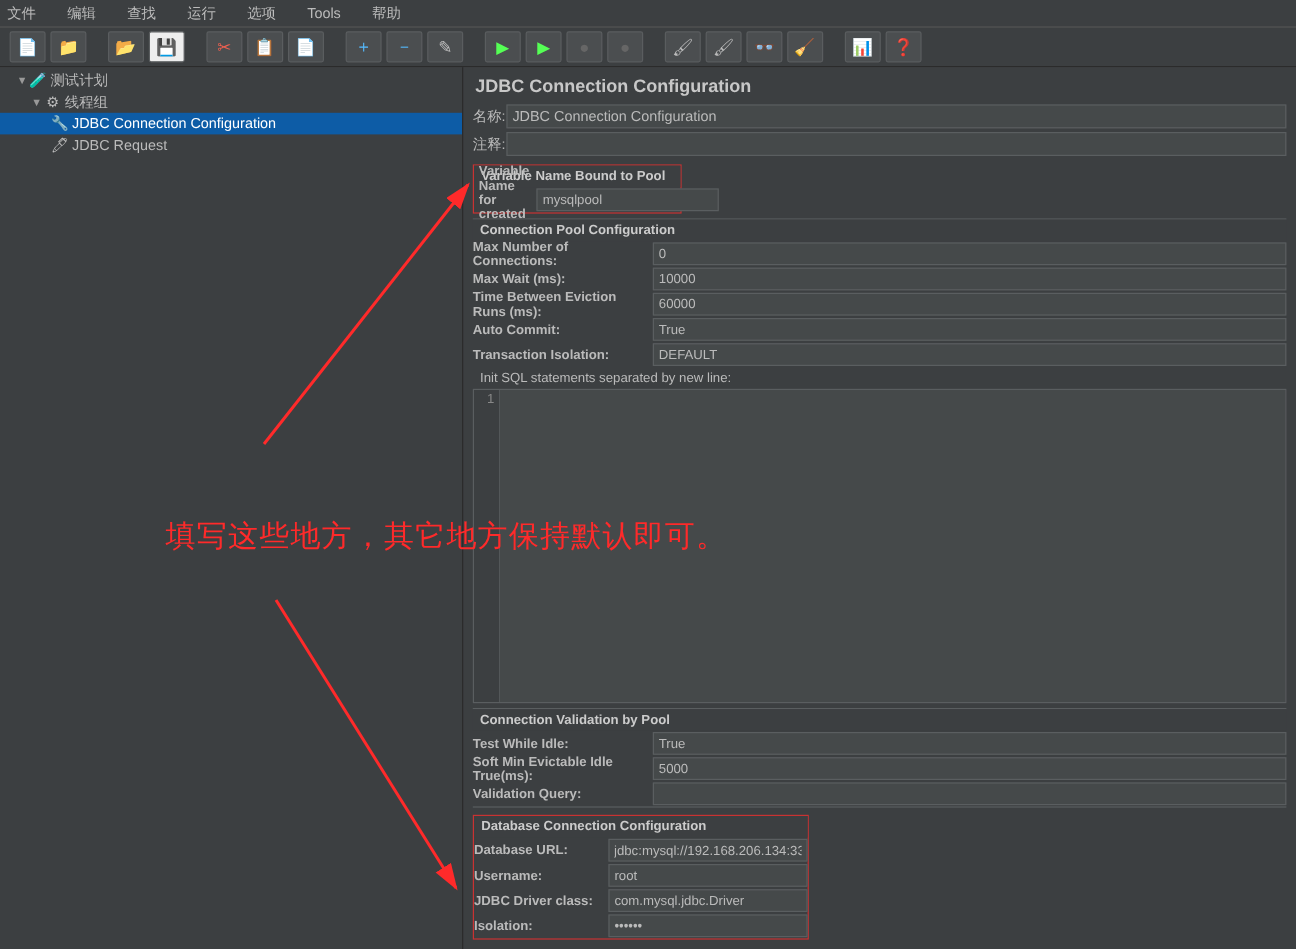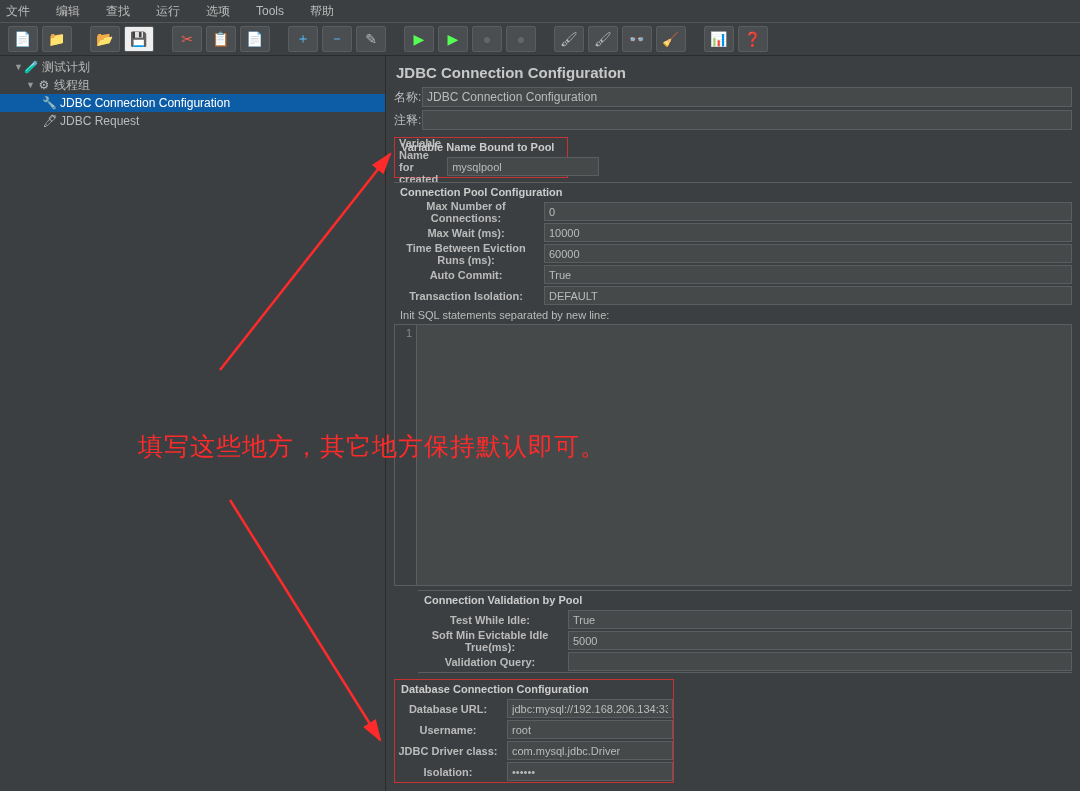--- a/index.html
+++ b/index.html
@@ -28,21 +28,21 @@
 .panel-title { font-size:15px; font-weight:bold; color:#c8c8c8; padding:4px 2px 6px; }
 .row { display:flex; align-items:center; margin-bottom:3px; }
 .row label { width:28px; text-align:left; }
 .row input[type=text] { flex:1; background:#45494a; color:#bbb; border:1px solid #5a5e60; height:20px; padding:0 4px; font-size:12px; }
 
 .section { border:1px solid #5a5e60; margin-top:4px; }
 .section-title { background:#3c3f41; color:#ccc; font-weight:bold; font-size:11px; padding:3px 6px; }
 .section-hl { border:1px solid #c93232; }
 
 .form-row { display:flex; align-items:center; height:21px; }
-.form-row .lbl { width:150px; text-align:center; padding-right:6px; font-size:11px; color:#bbb; font-weight:bold;}
+.form-row .lbl { width:150px; text-align:left; padding-right:6px; font-size:11px; color:#bbb; font-weight:bold;}
 .form-row .val { flex:1; background:#45494a; border:1px solid #5a5e60; height:19px; color:#bbb; padding:0 4px; font-size:11px; }
 
 .init-label { text-align:left; font-size:11px; color:#bbb; padding:3px 6px; font-weight:normal;}
 .editor { background:#3c3f41; border:1px solid #5a5e60; height:280px; display:flex; }
 .gutter { width:22px; background:#3c3f41; border-right:1px solid #5a5e60; color:#888; text-align:right; padding:2px 4px 0 0; font-size:11px; }
 .editor-body { flex:1; background:#45494a; }
 
 .dbsection { border:1px solid #c93232; margin-top:6px; }
 .dbsection .form-row .lbl { width:112px; }
 
@@ -157,21 +157,21 @@
           <input class="val" type="text" value="DEFAULT" style="">
         </div>
     </div>
 
     <div class="init-label">Init SQL statements separated by new line:</div>
     <div class="editor">
       <div class="gutter">1</div>
       <div class="editor-body"></div>
     </div>
 
-    <div class="section" style="border-left:none;border-right:none;margin-left:24px;">
+    <div class="section" style="border-left:none;border-right:none;">
       <div class="section-title">Connection Validation by Pool</div>
       <div class="form-row">
           <div class="lbl">Test While Idle:</div>
           <input class="val" type="text" value="True" style="">
         </div>
       <div class="form-row">
           <div class="lbl">Soft Min Evictable Idle True(ms):</div>
           <input class="val" type="text" value="5000" style="">
         </div>
       <div class="form-row">

